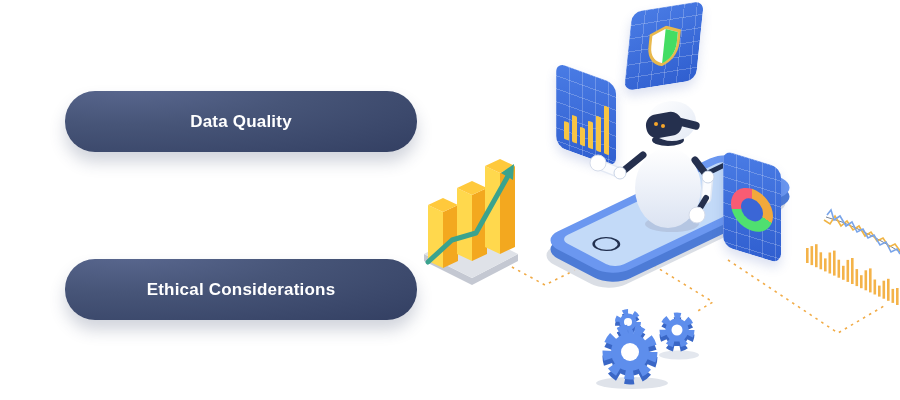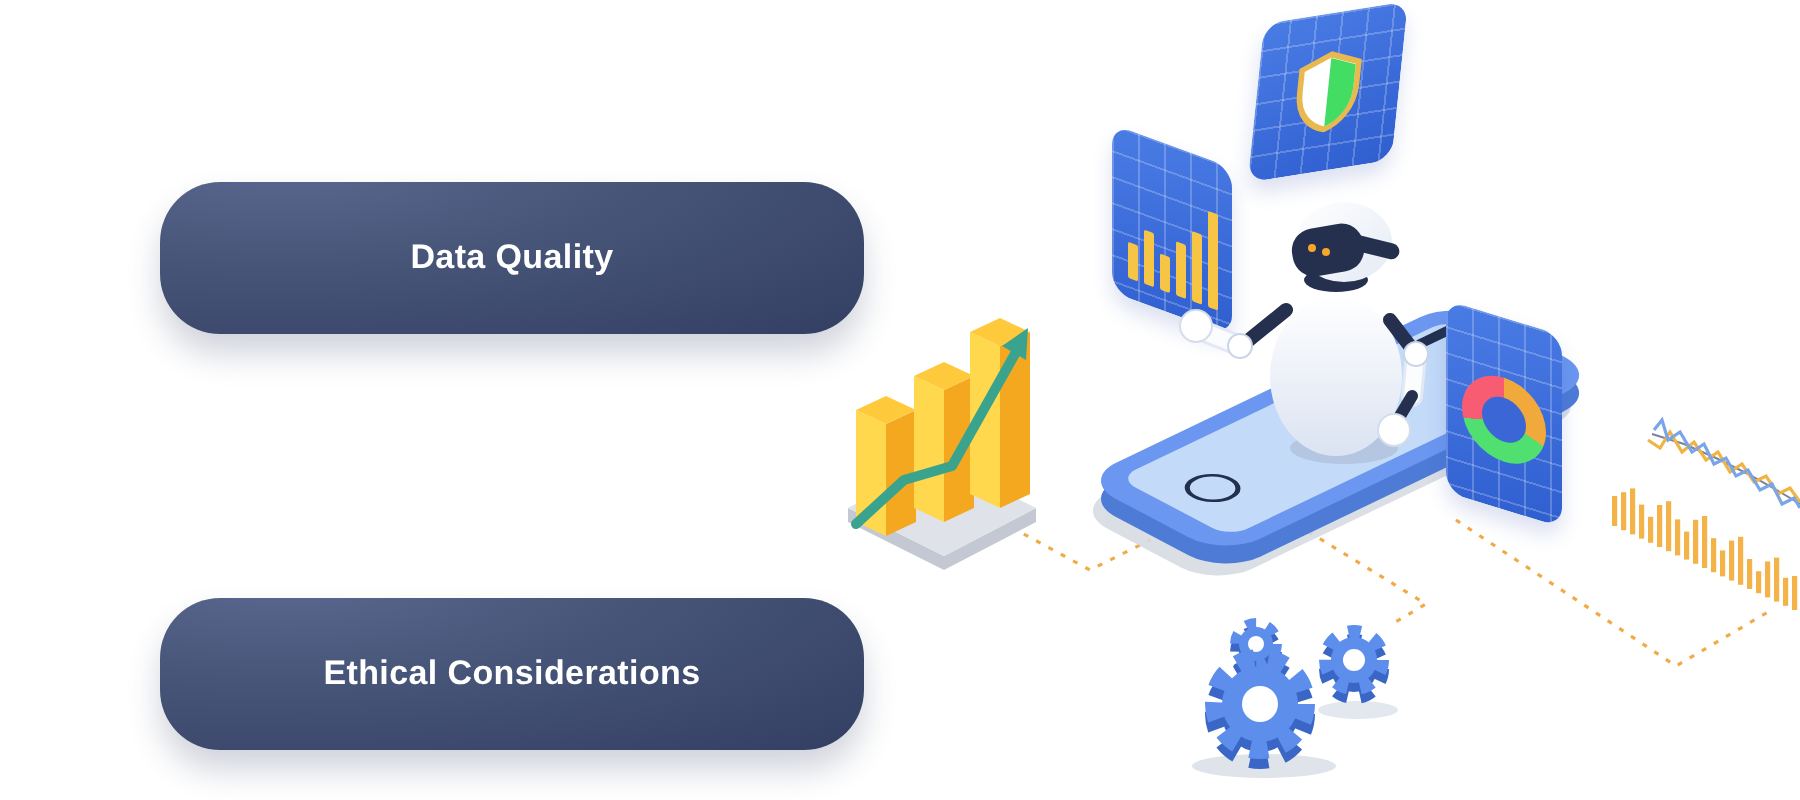--- a/index.html
+++ b/index.html
@@ -5,27 +5,27 @@
   html,body{margin:0;padding:0;}
   body{
     width:900px;height:400px;position:relative;overflow:hidden;
     background:#ffffff;
     font-family:"Liberation Sans","DejaVu Sans",sans-serif;
   }
   .stage{position:absolute;inset:0;}
 
   
   .pill{
-    position:absolute;left:80px;width:352px;height:76px;border-radius:30px;
+    position:absolute;left:65px;width:352px;height:61px;border-radius:30px;
     background:radial-gradient(130% 170% at 18% -10%, #5a6890 0%, #475578 38%, #2f3b5e 100%);
     box-shadow:0 10px 16px rgba(47,59,94,.22);
     display:flex;align-items:center;justify-content:center;
     color:#ffffff;font-size:17px;font-weight:700;letter-spacing:.2px;
   }
-  .pill-1{top:91px;} .pill-2{top:175px;} .pill-3{top:259px;margin-top:40px;}
+  .pill-1{top:91px;} .pill-2{top:175px;} .pill-3{top:259px;}
 
   
   .panel{
     position:absolute;border-radius:10px;
     background-image:
       repeating-linear-gradient(to right, rgba(255,255,255,.22) 0 1px, transparent 1px 13px),
       repeating-linear-gradient(to bottom, rgba(255,255,255,.22) 0 1px, transparent 1px 13px),
       linear-gradient(160deg,#4a7ce5 0%,#2f5ecf 100%);
     box-shadow:0 6px 10px rgba(60,90,180,.18);
   }

